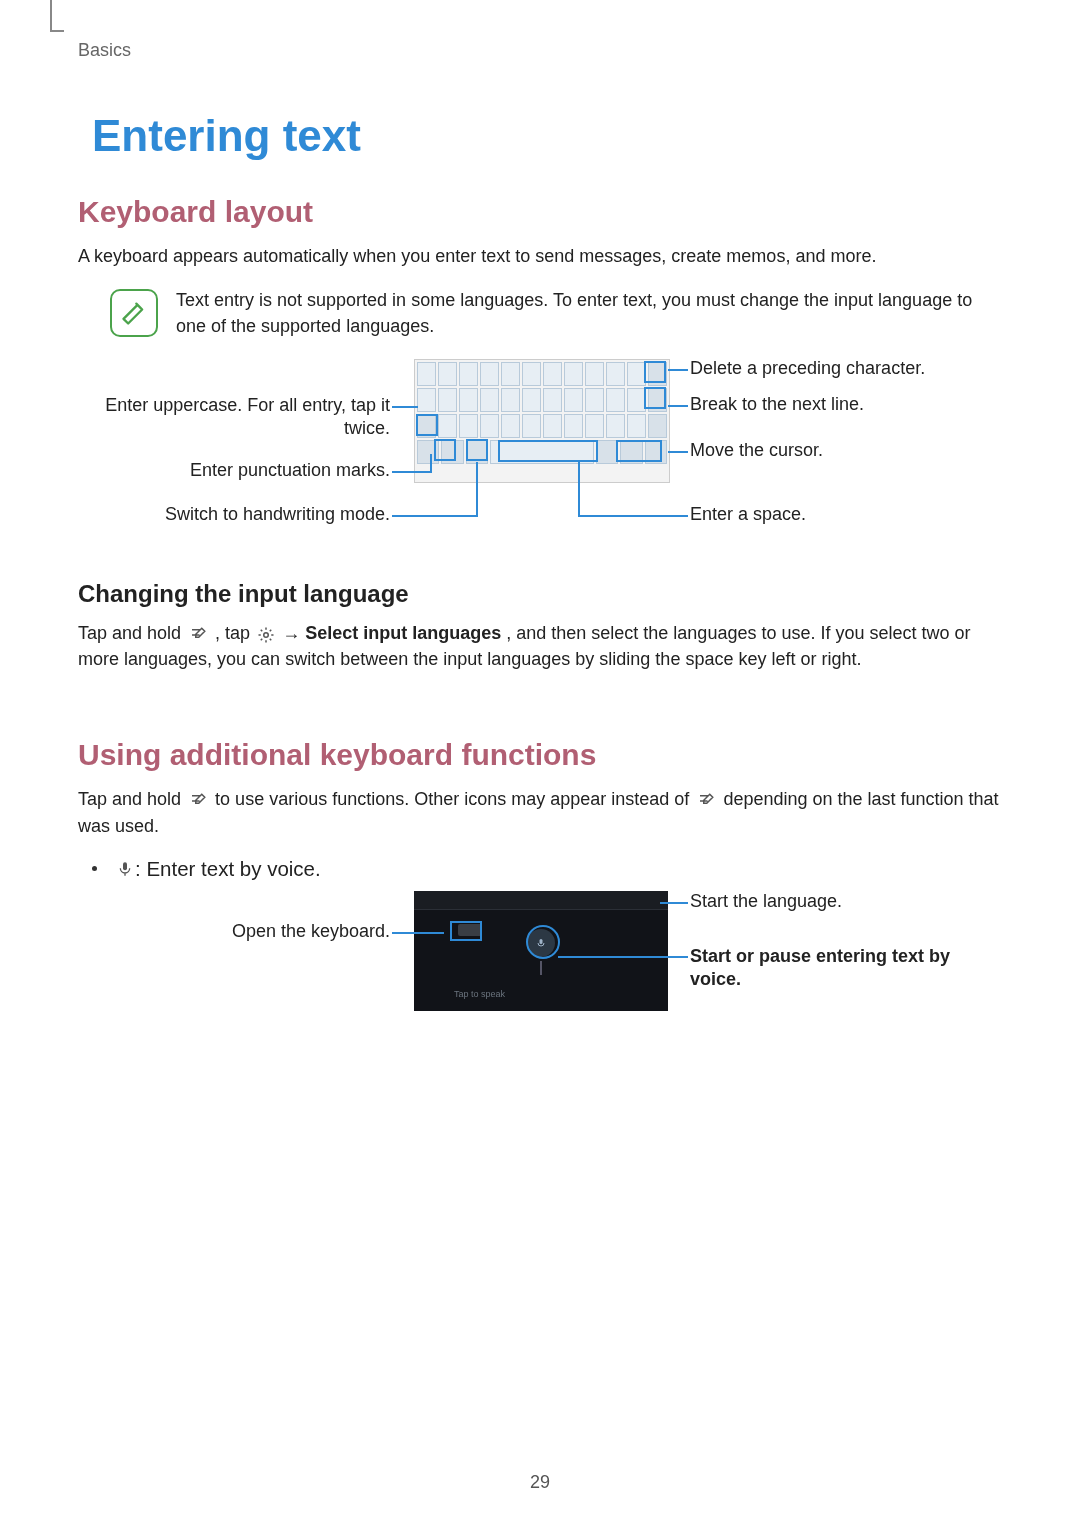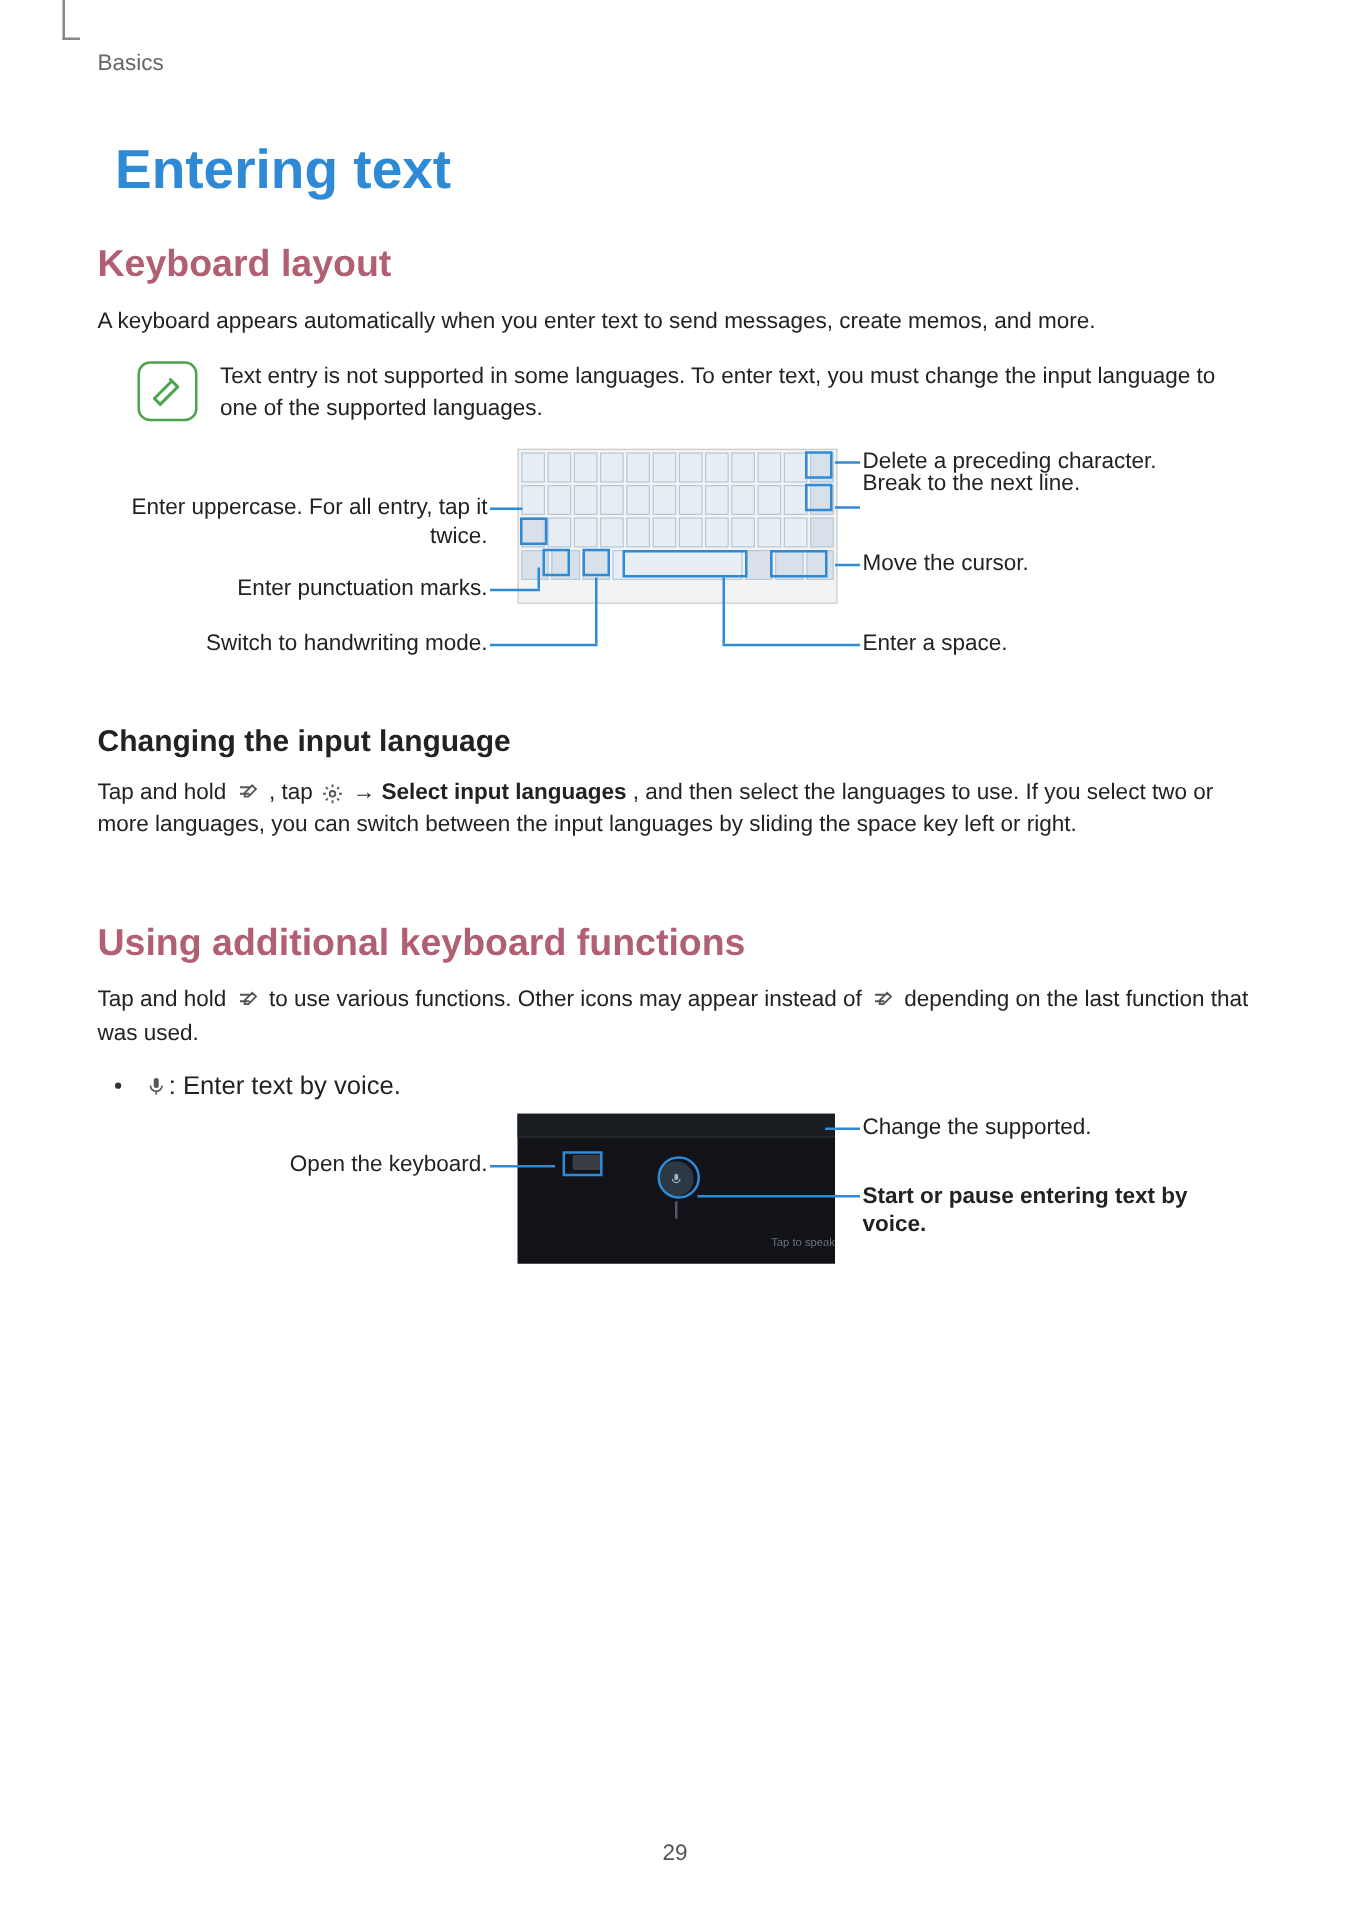--- a/index.html
+++ b/index.html
@@ -177,23 +177,24 @@
     left:50%;
     width:2px;
     height:14px;
     background:#556;
     transform:translateX(-50%);
   }
   .voice-caption {
     position: absolute;
     bottom: 12px;
     left: 0; right: 0;
-    text-align: right;
+    text-align: left;
     color: #6a737d;
     font-size: 9px;
+    padding-left: 40px;
   }
 
   .bullet-row {
     display: flex;
     align-items: center;
     font-size: 20.5px;
     color: #222;
     margin-left: 8px;
   }
   .bullet-dot {
@@ -306,21 +307,21 @@
 
     <div class="callout left" style="left:0;top:150px;width:312px;">Switch to handwriting mode.</div>
     <div class="cl-line" style="left:314px;top:161px;width:86px;height:2px;"></div>
     <div class="cl-line" style="left:398px;top:108px;width:2px;height:53px;"></div>
     <div class="cl-box" style="left:388px;top:85px;width:22px;height:22px;"></div>
 
     <div class="callout" style="left:612px;top:4px;">Delete a preceding character.</div>
     <div class="cl-line" style="left:590px;top:15px;width:20px;height:2px;"></div>
     <div class="cl-box" style="left:566px;top:7px;width:22px;height:22px;"></div>
 
-    <div class="callout" style="left:612px;top:22px;">Break to the next line.</div>
+    <div class="callout" style="left:612px;top:40px;">Break to the next line.</div>
     <div class="cl-line" style="left:590px;top:51px;width:20px;height:2px;"></div>
     <div class="cl-box" style="left:566px;top:33px;width:22px;height:22px;"></div>
 
     <div class="callout" style="left:612px;top:86px;">Move the cursor.</div>
     <div class="cl-line" style="left:590px;top:97px;width:20px;height:2px;"></div>
     <div class="cl-box" style="left:538px;top:86px;width:46px;height:22px;"></div>
 
     <div class="callout" style="left:612px;top:150px;">Enter a space.</div>
     <div class="cl-line" style="left:500px;top:161px;width:110px;height:2px;"></div>
     <div class="cl-line" style="left:500px;top:108px;width:2px;height:53px;"></div>
@@ -387,21 +388,21 @@
             <path d="M6 12a6 6 0 0 0 12 0" fill="none" stroke="#9fb3c8" stroke-width="2"></path>
           </svg>
       </div>
       <div class="voice-caption">Tap to speak</div>
     </div>
 
     <div class="callout left" style="left:0;top:30px;width:312px;">Open the keyboard.</div>
     <div class="cl-line" style="left:314px;top:41px;width:52px;height:2px;"></div>
     <div class="cl-box" style="left:372px;top:30px;width:32px;height:20px;"></div>
 
-    <div class="callout" style="left:612px;top:0px;">Change the supported.</div>
+    <div class="callout" style="left:612px;top:0px;">Start the language.</div>
     <div class="cl-line" style="left:582px;top:11px;width:28px;height:2px;"></div>
 
     <div class="callout" style="left:612px;top:54px;white-space:normal;width:300px;line-height:1.3;font-weight:bold;">Start or pause entering text by voice.</div>
     <div class="cl-line" style="left:480px;top:65px;width:130px;height:2px;"></div>
     <div class="cl-box" style="left:448px;top:34px;width:34px;height:34px;border-radius:50%;"></div>
   </div>
 </div>
 
 <div class="page-number">29</div>
 

